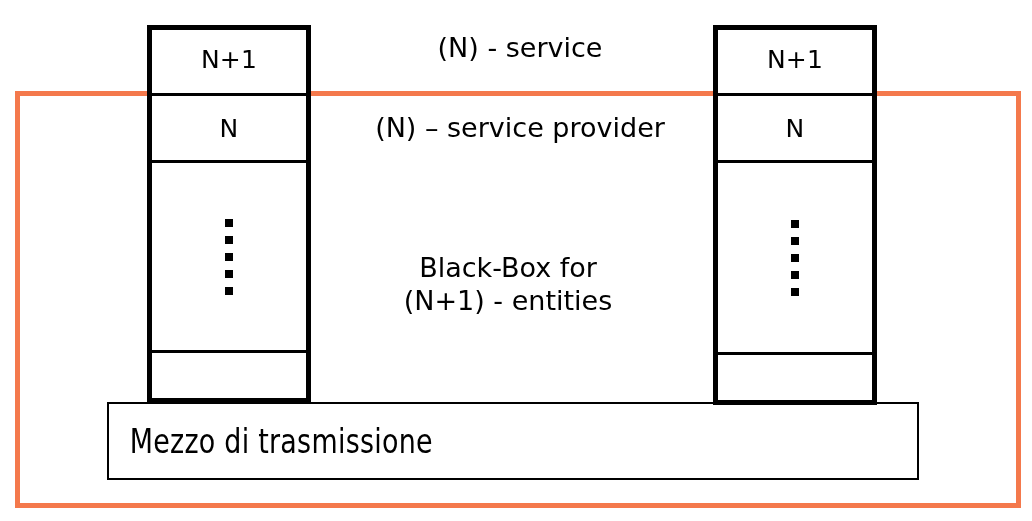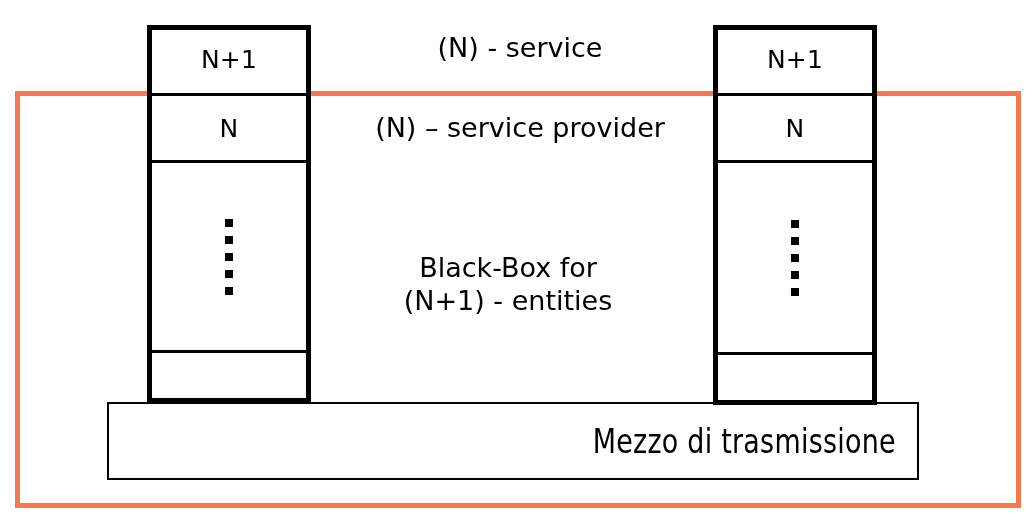--- a/index.html
+++ b/index.html
@@ -127,21 +127,21 @@
     position: absolute;
     left: 107px;
     top: 402px;
     width: 812px;
     height: 78px;
     box-sizing: border-box;
     border: 2px solid #000000;
     background: #ffffff;
     display: flex;
     align-items: center;
-    justify-content: flex-end;
+    justify-content: flex-start;
     z-index: 2;
   }
   .medium-label {
     font-family: "Liberation Sans Narrow", "DejaVu Sans Condensed",
                  "Liberation Sans", sans-serif;
     font-size: 34px;
     color: #000000;
     transform: scaleX(0.88);
     letter-spacing: 0.3px;
     white-space: nowrap;

